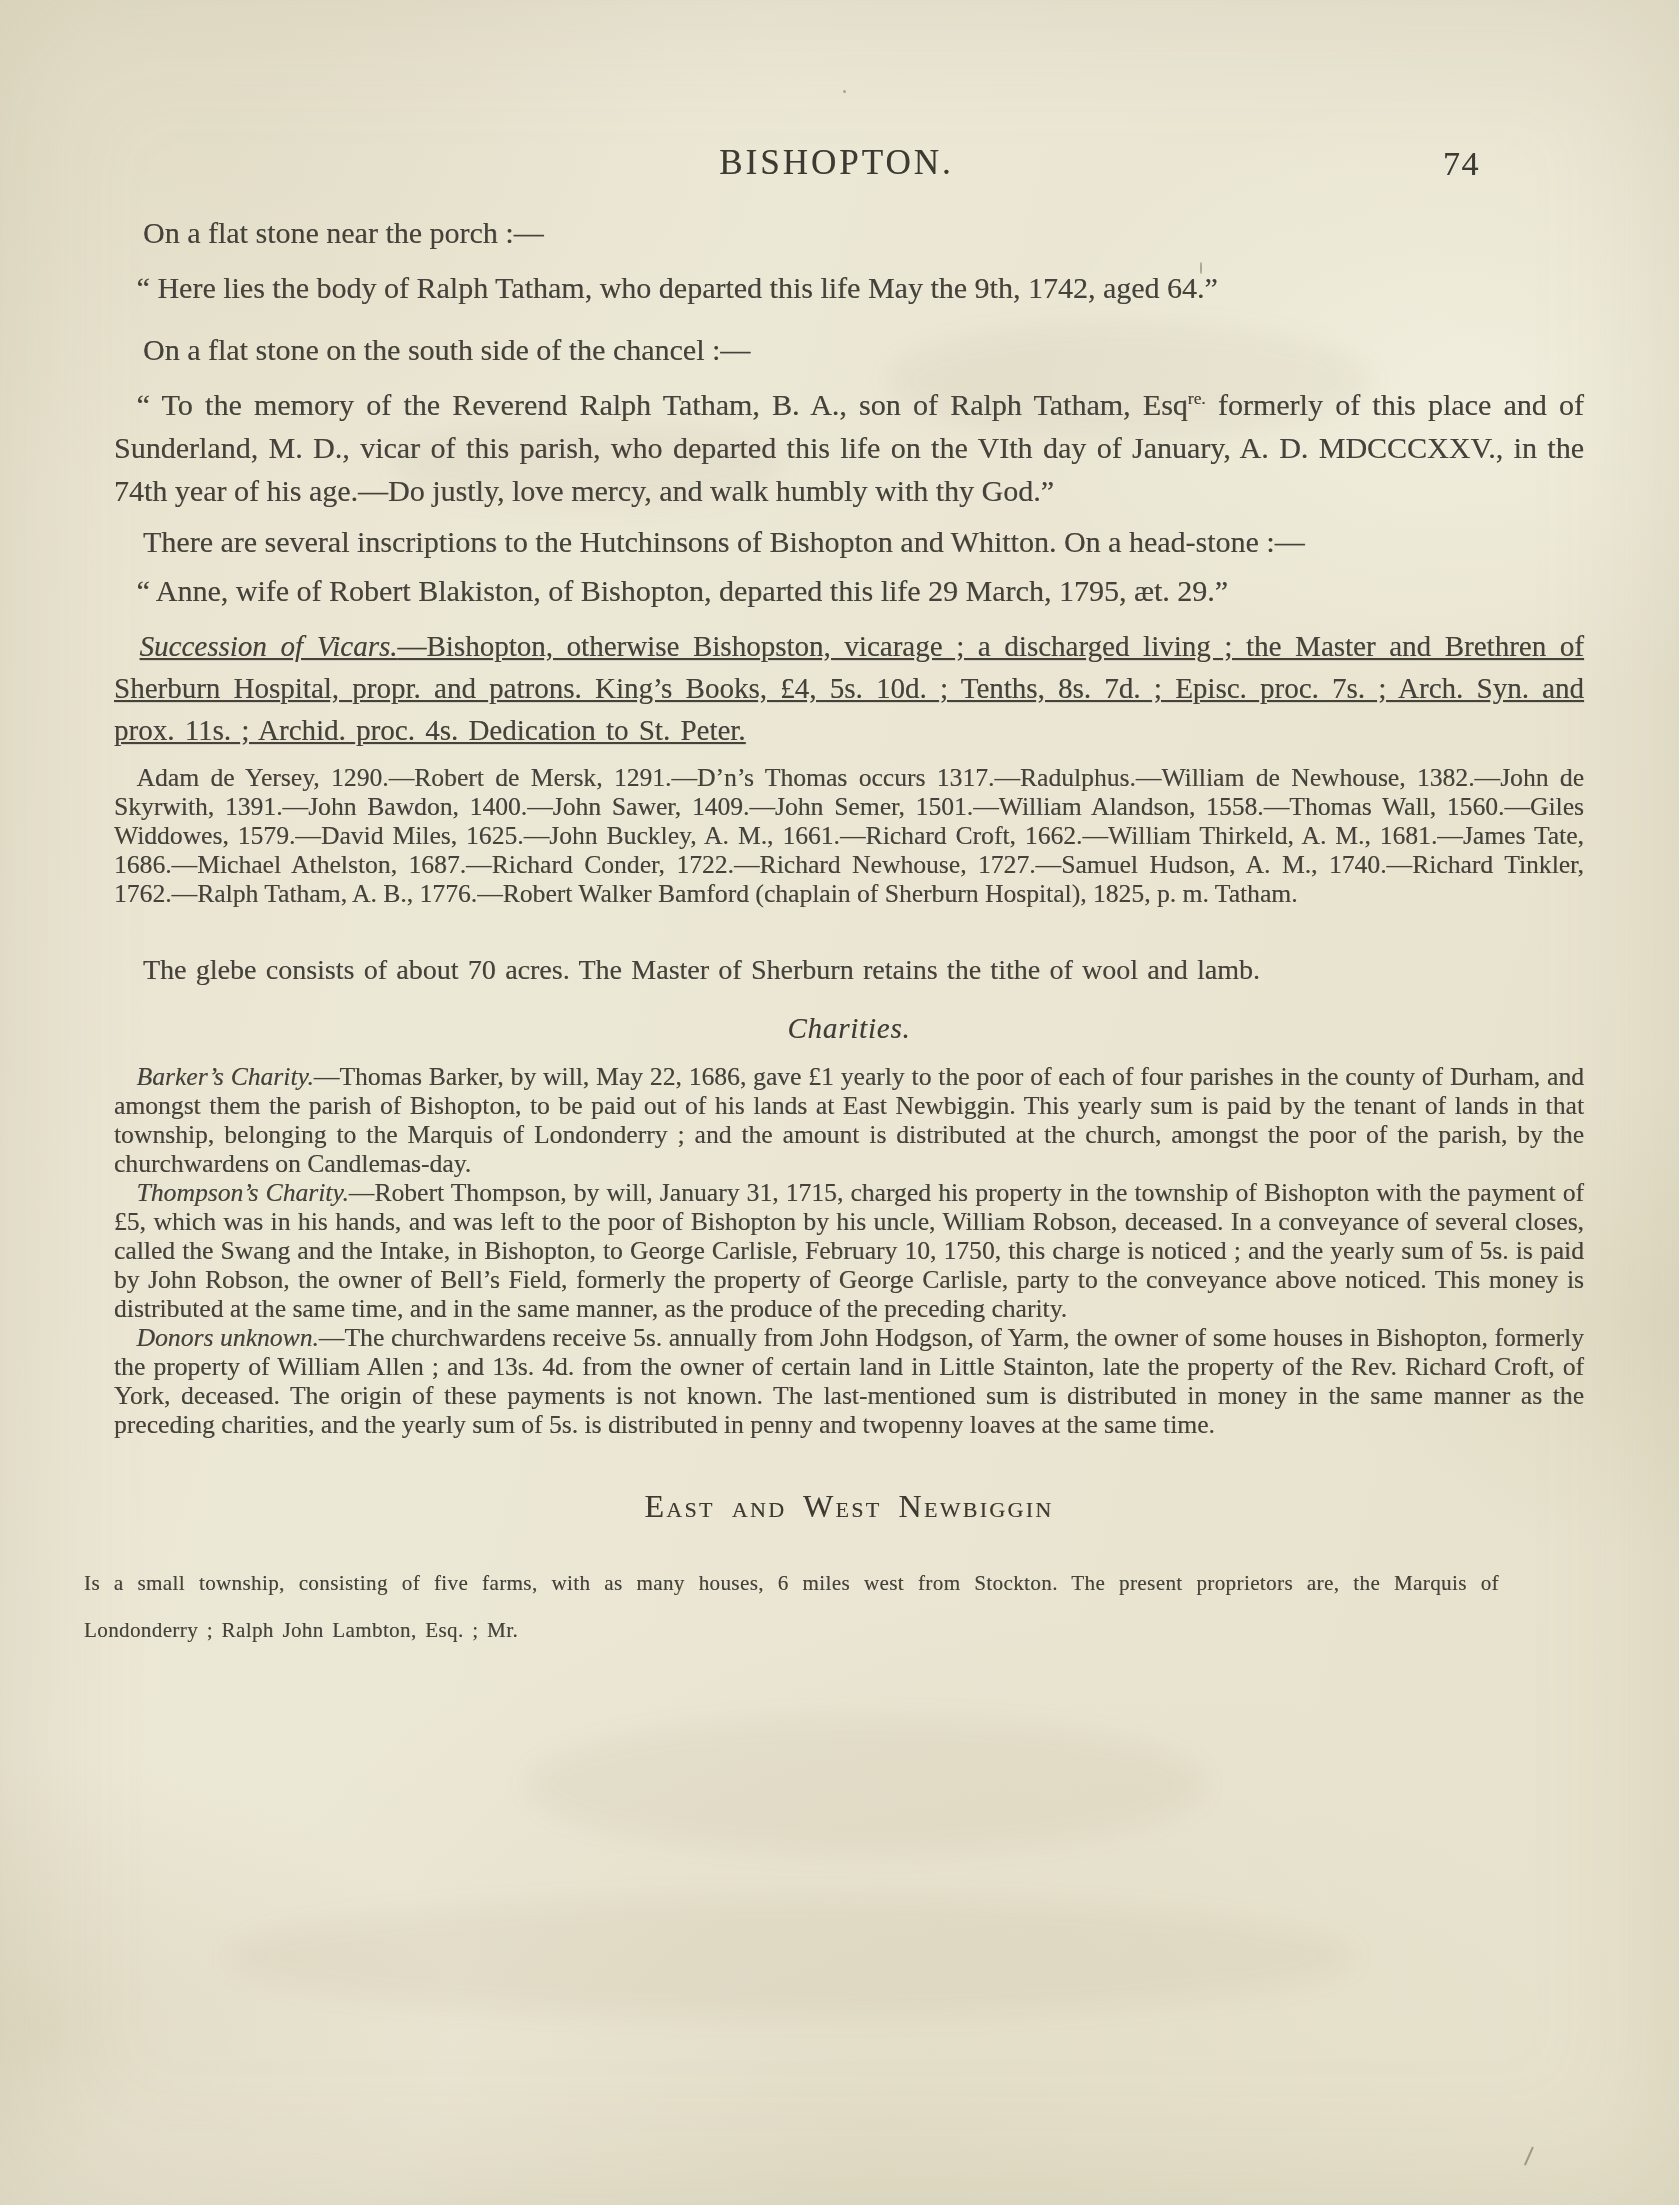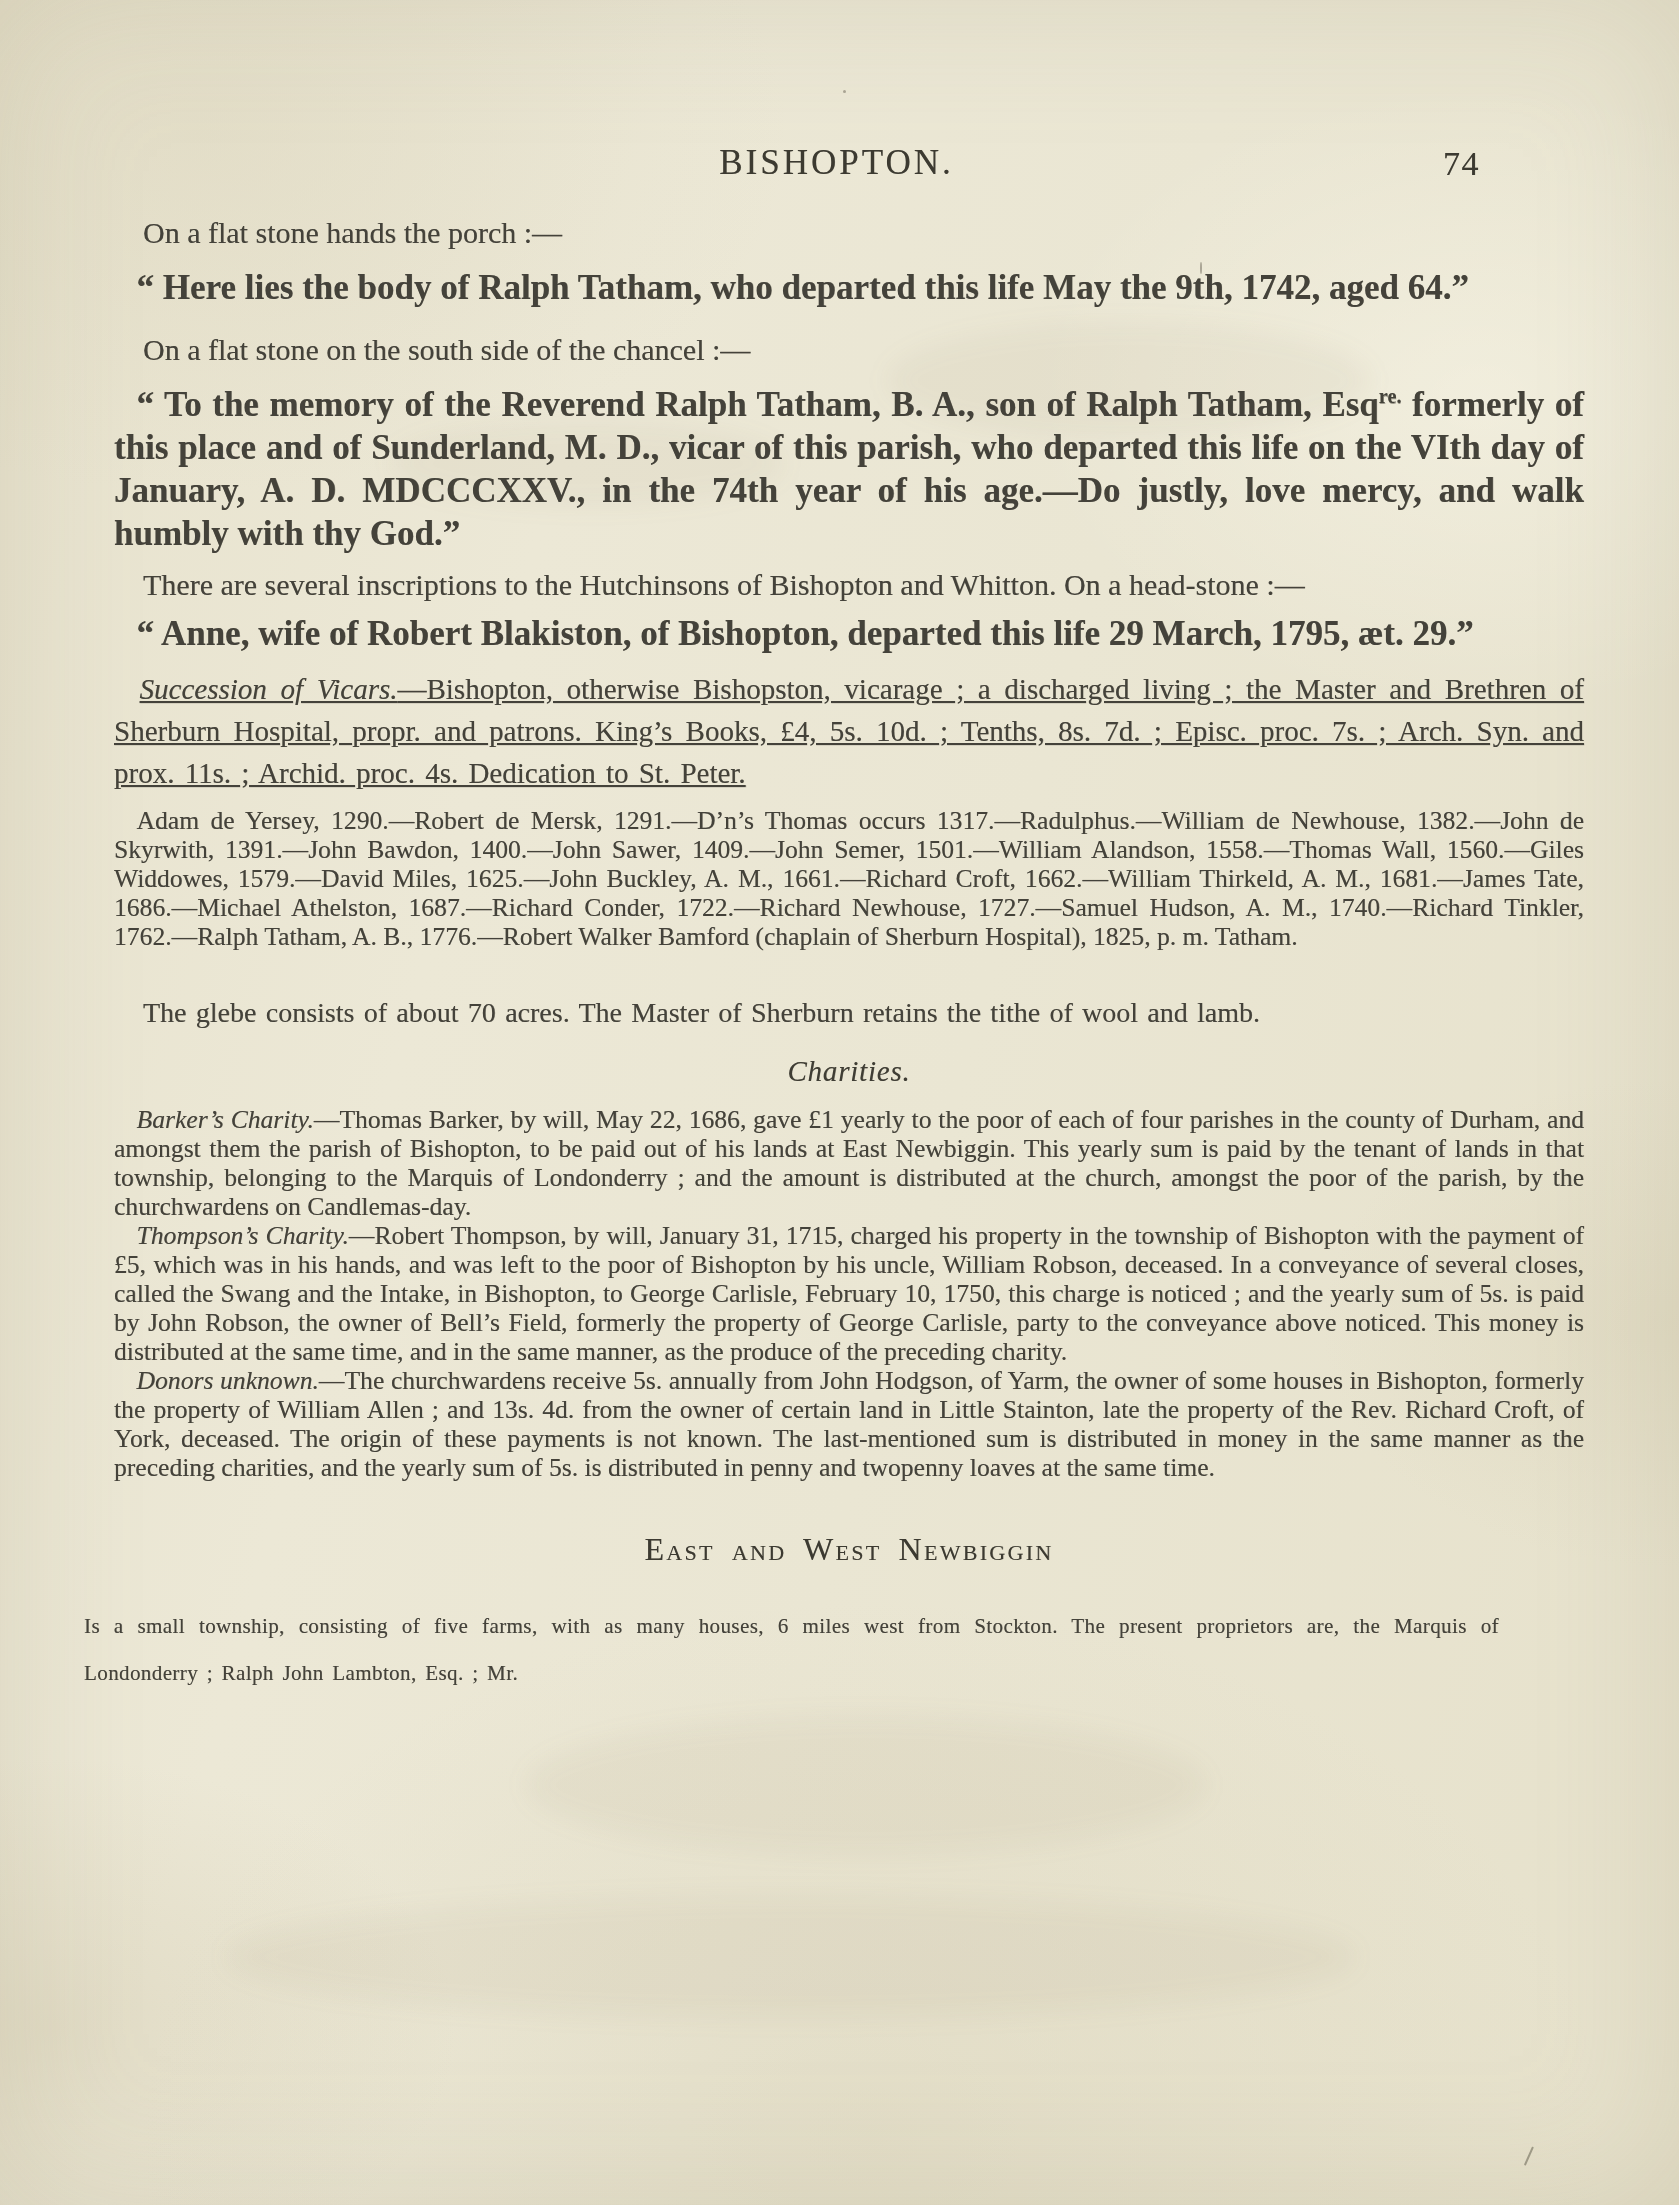--- a/index.html
+++ b/index.html
@@ -52,24 +52,23 @@
     width: 1470px;
   }
   .column > div { text-align: justify; }
   .para {
     font-size: 30px;
     line-height: 43px;
     text-indent: 29px;
     text-align: left !important;
   }
   .quote {
-    font-size: 35px;
+    font-size: 30px;
     line-height: 43px;
     text-indent: 22.6px;
-    font-weight: bold;
   }
   .succession {
     font-size: 29px;
     line-height: 42px;
     text-indent: 25.6px;
     word-spacing: 3px;
     text-decoration: underline;
   }
   .smalltext {
     font-size: 25.6px;
@@ -159,21 +158,21 @@
   <div class="ghost" style="left:226px; top:1897px; width:1129px; height:120px;"></div>
   <div class="speck" style="left:1200px; top:262px; width:2.3px; height:12px;"></div>
   <div class="speck" style="left:843px; top:90px; width:3px; height:3px;"></div>
   <div class="hairline" style="left:1528px; top:2146px;"></div>
 
   <div class="running-head ink">BISHOPTON.</div>
   <div class="page-number ink">74</div>
 
   <div class="column">
 
-    <div class="para ink">On a flat stone hands the porch :—</div>
+    <div class="para ink">On a flat stone near the porch :—</div>
 
     <div class="quote ink m-porch-quote">“ Here lies the body of Ralph Tatham, who departed this life May the 9th, 1742, aged 64.”</div>
 
     <div class="para ink m-chancel-intro">On a flat stone on the south side of the chancel :—</div>
 
     <div class="quote ink m-chancel-quote"><span>“ To the memory of the Reverend Ralph Tatham, B. A., son of Ralph Tatham, Esq</span><span class="sup">re.</span><span> formerly of this place and of Sunderland, M. D., vicar of this parish, who departed this life on the VIth day of January, A. D. MDCCCXXV., in the 74th year of his age.—Do justly, love mercy, and walk humbly with thy God.”</span></div>
 
     <div class="para ink m-inscriptions">There are several inscriptions to the Hutchinsons of Bishopton and Whitton.  On a head-stone :—</div>
 
     <div class="quote ink m-headstone">“ Anne, wife of Robert Blakiston, of Bishopton, departed this life 29 March, 1795, æt. 29.”</div>

